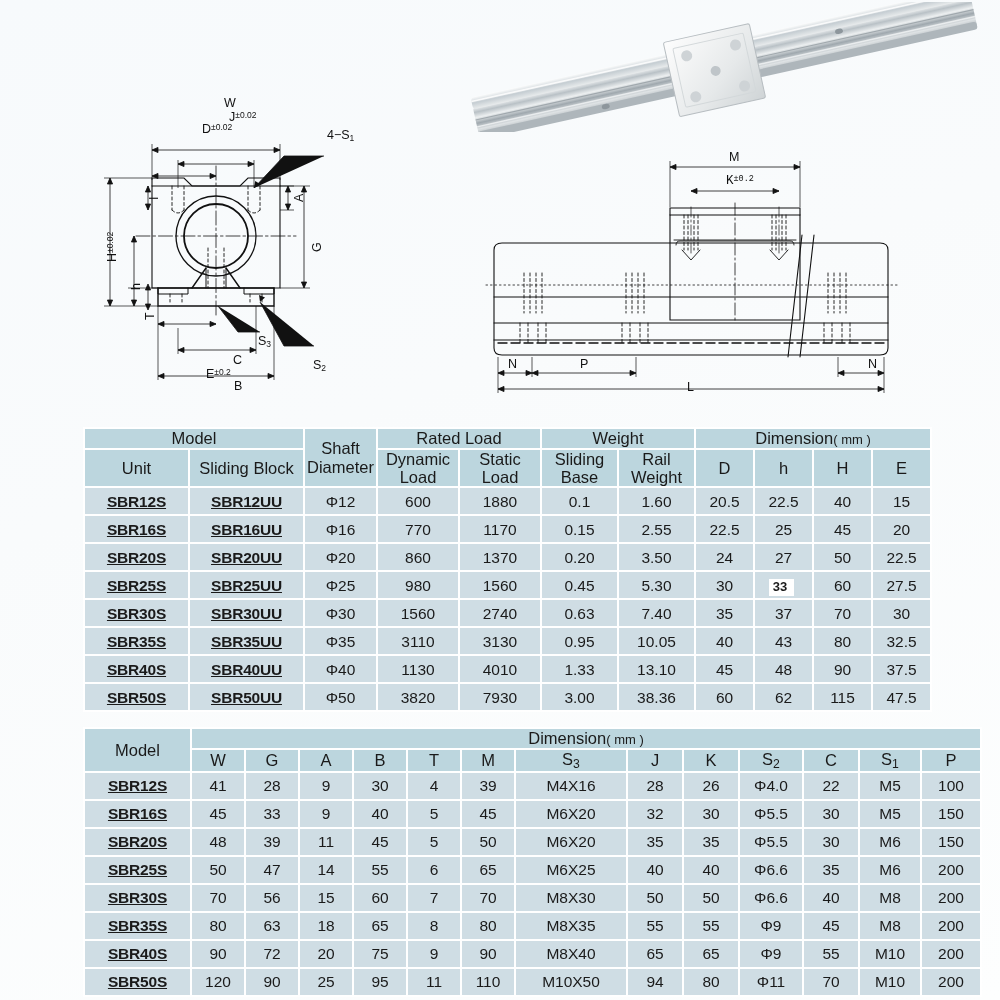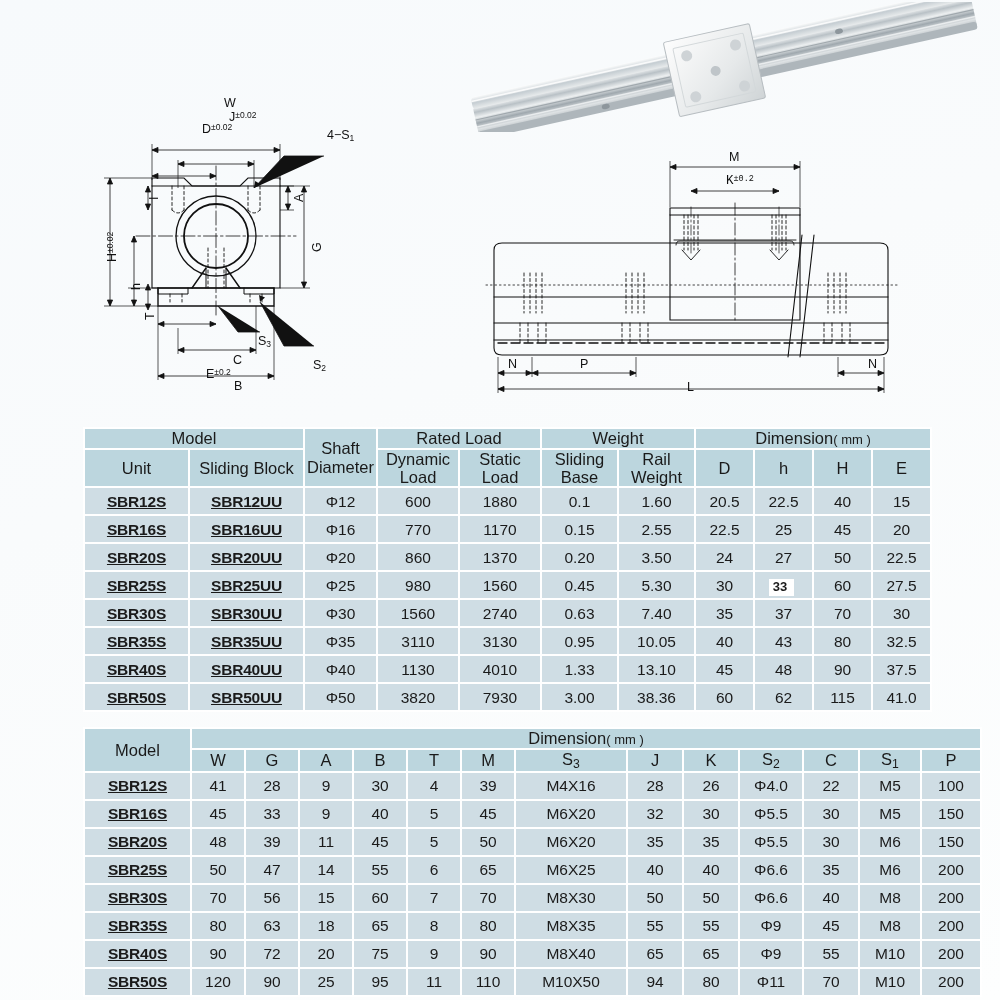--- a/index.html
+++ b/index.html
@@ -508,21 +508,21 @@
             <td class="model">SBR50S</td>
             <td class="model">SBR50UU</td>
             <td>Φ50</td>
             <td>3820</td>
             <td>7930</td>
             <td>3.00</td>
             <td>38.36</td>
             <td>60</td>
             <td>62</td>
             <td>115</td>
-            <td>41.0</td>
+            <td>47.5</td>
           </tr>
         </tbody>
     </table>
   </div>
 
   <div class="tbl-wrap" style="left:83px; top:727px;">
     <table class="spec">
       <colgroup>
         <col style="width:105px">
         <col style="width:52px">

